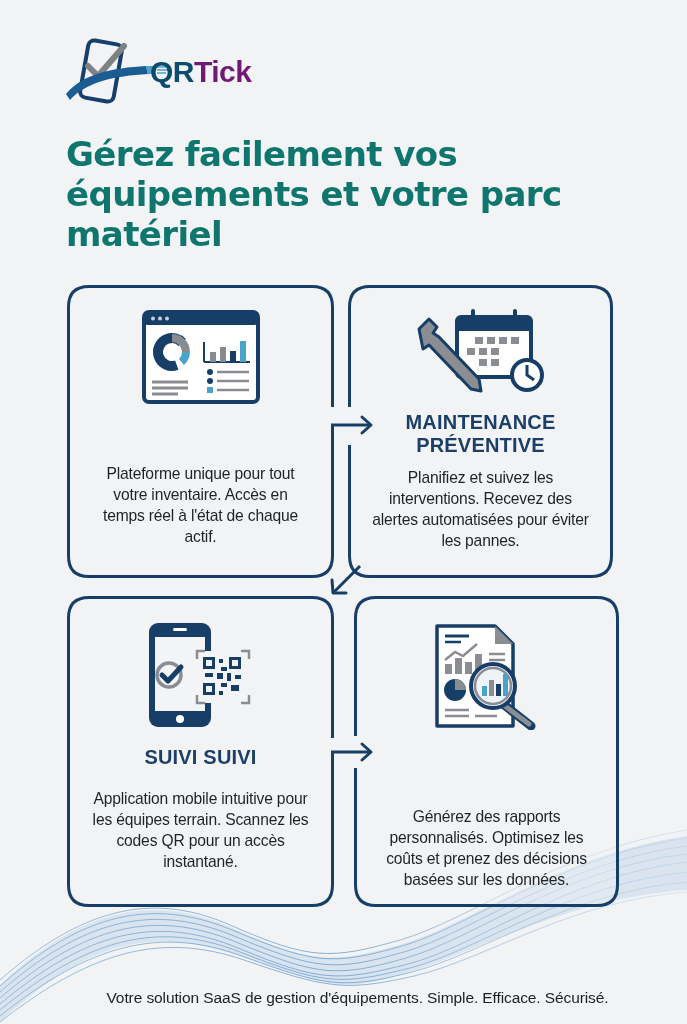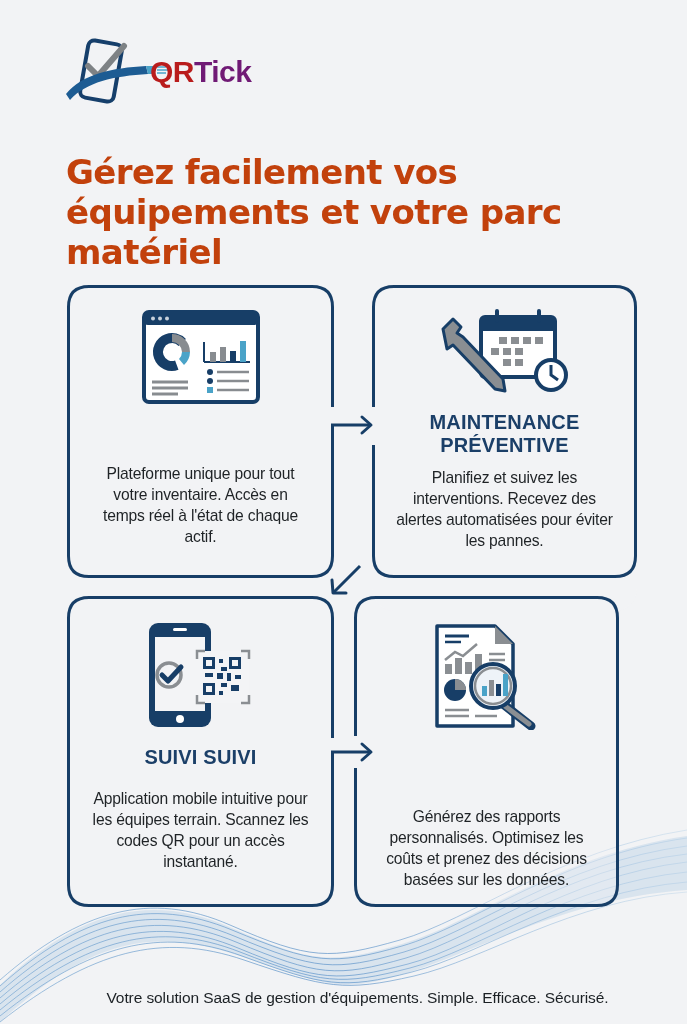--- a/index.html
+++ b/index.html
@@ -7,26 +7,26 @@
     width: 687px; height: 1024px; position: relative; overflow: hidden;
     background: #f2f3f5;
     font-family: "Liberation Sans", sans-serif;
   }
   .wave { position: absolute; left: 0; top: 760px; width: 687px; height: 264px; z-index: 0; }
   .logo { position: absolute; left: 62px; top: 36px; width: 220px; height: 72px; z-index: 2; }
   .logo-text {
     position: absolute; left: 150px; top: 55px; font-size: 30px; font-weight: bold;
     letter-spacing: -0.5px; z-index: 3;
   }
-  .logo-text .qr { color: #b91c1c; }
+  .logo-text .qr { color: #0c4a6e; }
   .logo-text .tick { color: #701a75; }
   .headline {
-    position: absolute; left: 66px; top: 152px; width: 580px; z-index: 2;
+    position: absolute; left: 66px; top: 134px; width: 580px; z-index: 2;
     font-family: "DejaVu Sans", sans-serif; font-weight: bold;
-    font-size: 34px; line-height: 40px; color: #c2410c; letter-spacing: -0.6px;
+    font-size: 34px; line-height: 40px; color: #0f766e; letter-spacing: -0.6px;
     margin: 0;
   }
   .card {
     position: absolute; box-sizing: border-box; z-index: 2;
     border-radius: 22px; text-align: center;
     background: rgba(243,244,246,0.35);
   }
   .card svg.frame { position: absolute; left: 0; top: 0; overflow: visible; pointer-events: none; }
   .card .icon { position: absolute; left: 50%; transform: translateX(-50%); }
   .card .title {
@@ -110,21 +110,21 @@
     <circle cx="68" cy="62" r="3" fill="#173e67"></circle>
       <line x1="75" y1="62" x2="107" y2="62" stroke="#888c90" stroke-width="2.5"></line>
     <circle cx="68" cy="71" r="3" fill="#173e67"></circle>
       <line x1="75" y1="71" x2="107" y2="71" stroke="#888c90" stroke-width="2.5"></line>
     <rect x="65" y="77" width="6" height="6" fill="#4aa3c8"></rect>
       <line x1="75" y1="80" x2="107" y2="80" stroke="#888c90" stroke-width="2.5"></line>
   </svg>
   <div class="desc" style="top:178px;left:22px;right:22px">Plateforme unique pour tout votre inventaire. Accès en temps réel à l'état de chaque actif.</div>
 </div>
 
-<div class="card" style="left:372px;top:285px;width:265px;height:326px;">
+<div class="card" style="left:348px;top:285px;width:265px;height:326px;">
   <svg class="frame" width="265" height="293">
     <path d="M1.5 160 L1.5 271 Q1.5 291.5 22 291.5 L243 291.5 Q263.5 291.5 263.5 271 L263.5 22 Q263.5 1.5 243 1.5 L22 1.5 Q1.5 1.5 1.5 22 L1.5 122" fill="none" stroke="#173e67" stroke-width="3"></path>
   </svg>
   <svg class="icon" style="top:22px" width="132" height="88" viewBox="0 0 132 88">
     <rect x="42" y="10" width="74" height="60" rx="4" fill="#fff" stroke="#173e67" stroke-width="4"></rect>
     <rect x="42" y="10" width="74" height="14" fill="#173e67"></rect>
     <rect x="56" y="2" width="4" height="14" rx="2" fill="#173e67"></rect>
     <rect x="98" y="2" width="4" height="14" rx="2" fill="#173e67"></rect>
     <g fill="#8a8e92">
       <rect x="60" y="30" width="8" height="7"></rect>

